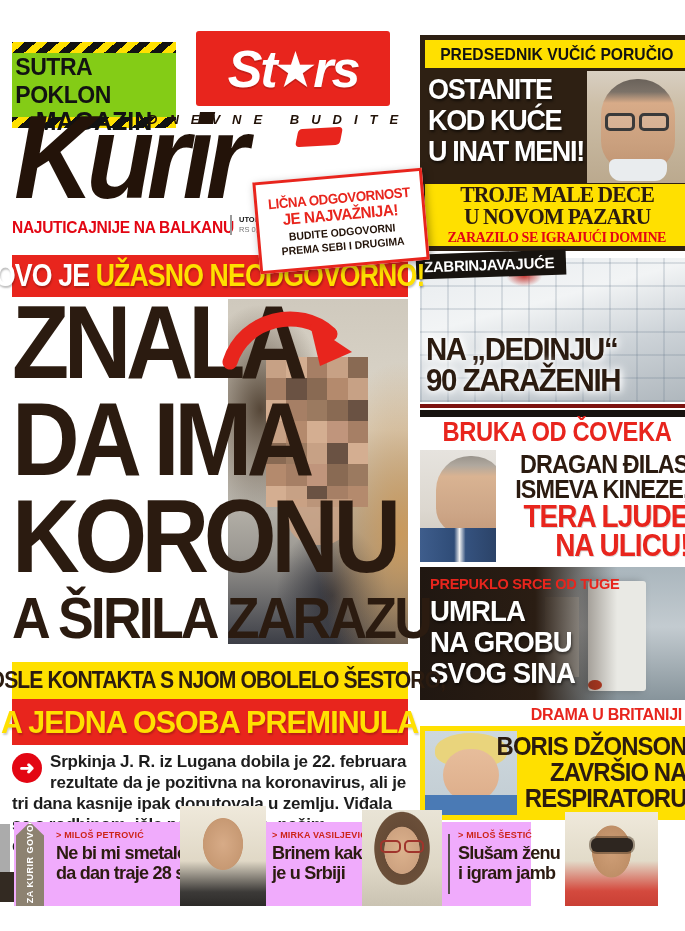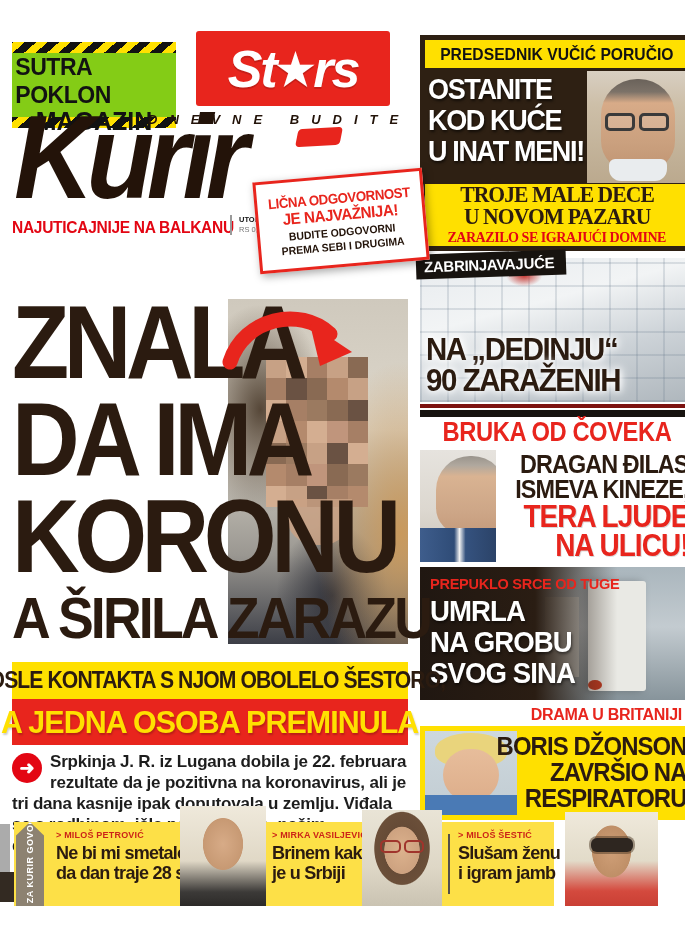--- a/index.html
+++ b/index.html
@@ -153,21 +153,21 @@
   .boris-face{position:absolute;left:18px;top:18px;width:56px;height:52px;border-radius:26px;
      background:linear-gradient(180deg,#e7bd9b 0%,#ddae8b 100%);}
   .boris-shirt{position:absolute;left:0;bottom:0;width:100%;height:20px;background:#4a7ab5;}
   .boris-hl{position:absolute;right:7px;top:7px;text-align:right;color:#2b1b10;}
   .boris-hl div{font-size:26px;line-height:26px;font-weight:bold;letter-spacing:-1px;
      transform:scaleX(0.92);transform-origin:right;white-space:nowrap;}
 
   
   .strip-graybar{left:0;top:824px;width:10px;height:78px;background:#ababab;}
   .strip-darksq{left:0;top:872px;width:20px;height:30px;background:#332a22;}
-  .strip{left:14px;top:822px;width:517px;height:84px;background:#fde047;padding-left:23px;}
+  .strip{left:14px;top:822px;width:517px;height:84px;background:#f0abfc;}
   .strip-tab{position:absolute;left:2px;top:0;width:28px;height:84px;background:#8d8271;
      clip-path:polygon(0 16%,50% 0,100% 16%,100% 100%,0 100%);
      display:flex;justify-content:center;align-items:flex-end;}
   .strip-tab .in{writing-mode:vertical-rl;transform:rotate(180deg);color:#fff;font-size:9px;
      font-weight:bold;letter-spacing:0.5px;padding-top:3px;white-space:nowrap;}
   .strip-item{position:absolute;top:8px;}
   .strip-item .kick{font-size:9px;font-weight:bold;color:#cc2418;letter-spacing:0.2px;margin-bottom:3px;white-space:nowrap;}
   .strip-item .q{font-size:19px;line-height:20px;font-weight:bold;color:#2b1b10;letter-spacing:-0.8px;
      transform:scaleX(0.95);transform-origin:left;white-space:nowrap;}
   .strip-div{position:absolute;left:434px;top:12px;width:2px;height:60px;background:#55504a;}
@@ -211,20 +211,23 @@
     <div class="d2">RS 0,8 KM; CG 0,50 EUR; RM 30 DEN; GR 1,2 EUR</div>
   </div>
 
   <div class="abs stamp">
     <div class="r1">LIČNA ODGOVORNOST</div>
     <div class="r2">JE NAJVAŽNIJA!</div>
     <div class="k1">BUDITE ODGOVORNI</div>
     <div class="k1">PREMA SEBI I DRUGIMA</div>
   </div>
 
+  <div class="abs kickbar">
+    <div class="in"><span class="w">OVO JE</span><span> </span><span class="y">UŽASNO NEODGOVORNO!</span></div>
+  </div>
 
   <div class="abs mainphoto">
     <div class="mosaic">
         <div style="background: rgb(201, 161, 131);"></div>
         <div style="background: rgb(214, 174, 143);"></div>
         <div style="background: rgb(168, 127, 99);"></div>
         <div style="background: rgb(201, 161, 131);"></div>
         <div style="background: rgb(138, 106, 82);"></div>
         <div style="background: rgb(168, 127, 99);"></div>
         <div style="background: rgb(107, 82, 66);"></div>

